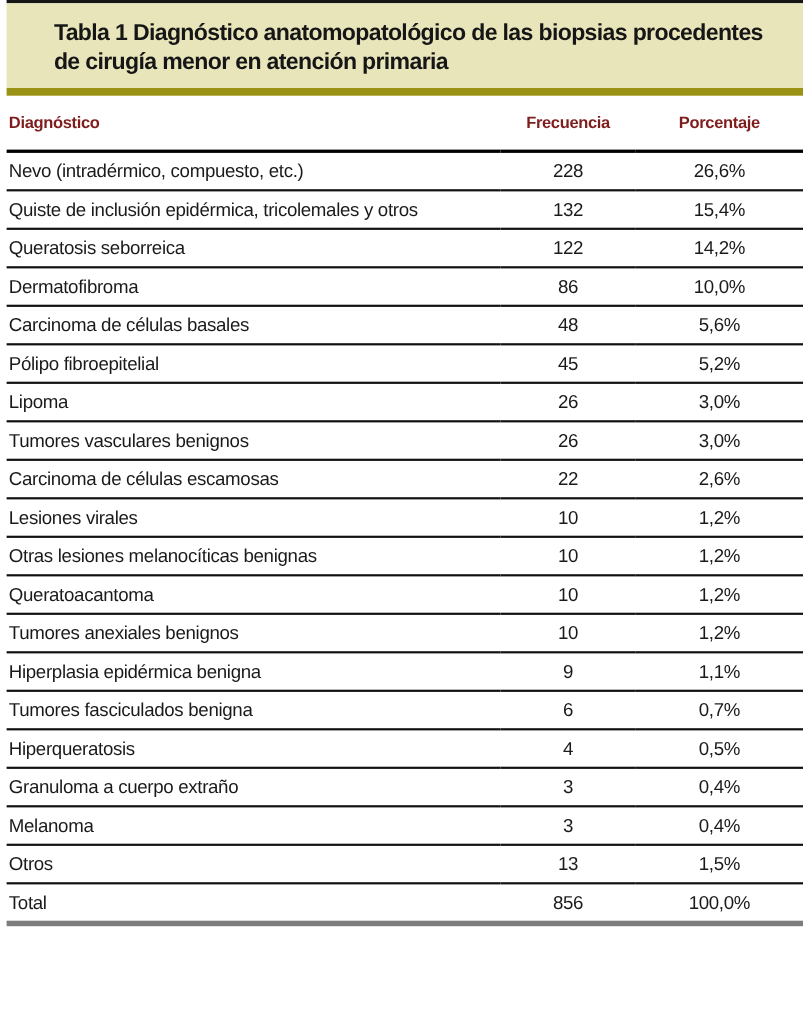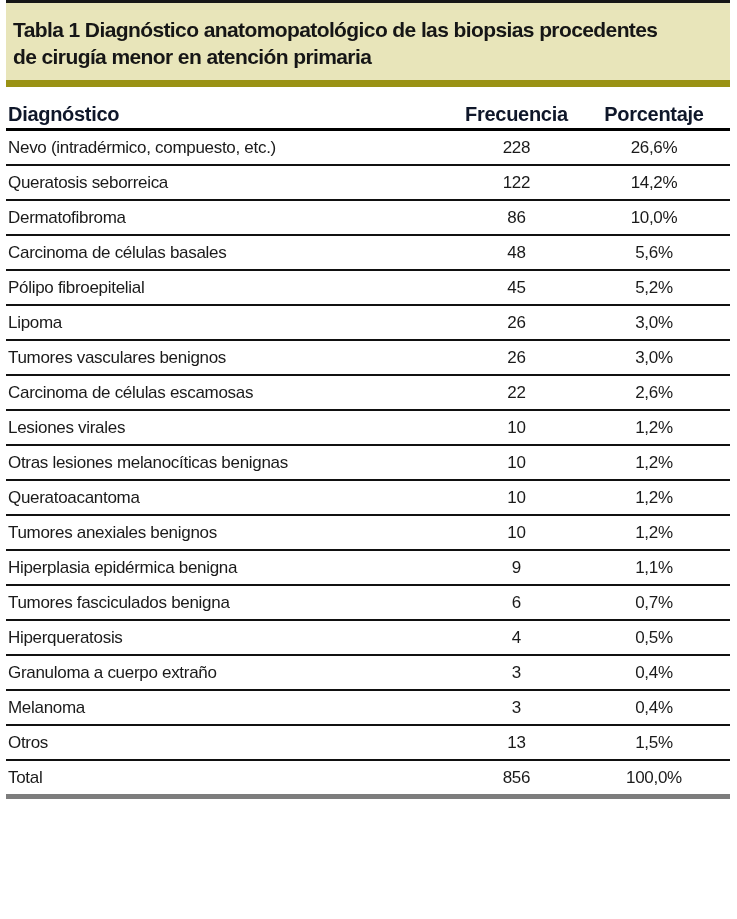--- a/index.html
+++ b/index.html
@@ -22,39 +22,40 @@
     background:var(--band-bg);
     padding:13px 6px 10px 7px;
   }
   .title-line{
     display:block;
     font-size:21px;
     font-weight:bold;
     line-height:27px;
     letter-spacing:-0.6px;
     color:var(--rule-black);
+    margin-left:36px;
   }
   .accent-bar{height:7px;background:var(--accent);}
   table{
     width:100%;
     border-collapse:collapse;
     margin-top:7px;
     table-layout:fixed;
   }
   col.c-diag{width:62%;}
   col.c-freq{width:17%;}
   col.c-pct{width:21%;}
   thead tr{border-bottom:3px solid #000;}
   th{
-    font-size:20px;
+    font-size:15px;
     font-weight:bold;
     letter-spacing:-0.3px;
-    padding:9px 0 2px;
+    padding:9px 0 16px;
     text-align:center;
-    color:#0f172a;
+    color:#7f1d1d;
   }
   th.diag{text-align:left;padding-left:2px;}
   tbody tr{border-bottom:2px solid #111;}
   tbody tr.total{border-bottom:none;}
   td{
     font-size:17px;
     letter-spacing:-0.3px;
     line-height:19px;
     padding:7px 0;
     text-align:center;
@@ -90,20 +91,25 @@
         <th>Porcentaje</th>
       </tr>
     </thead>
     <tbody>
         <tr>
           <td class="diag">Nevo (intradérmico, compuesto, etc.)</td>
           <td>228</td>
           <td>26,6%</td>
         </tr>
         <tr>
+          <td class="diag">Quiste de inclusión epidérmica, tricolemales y otros</td>
+          <td>132</td>
+          <td>15,4%</td>
+        </tr>
+        <tr>
           <td class="diag">Queratosis seborreica</td>
           <td>122</td>
           <td>14,2%</td>
         </tr>
         <tr>
           <td class="diag">Dermatofibroma</td>
           <td>86</td>
           <td>10,0%</td>
         </tr>
         <tr>

